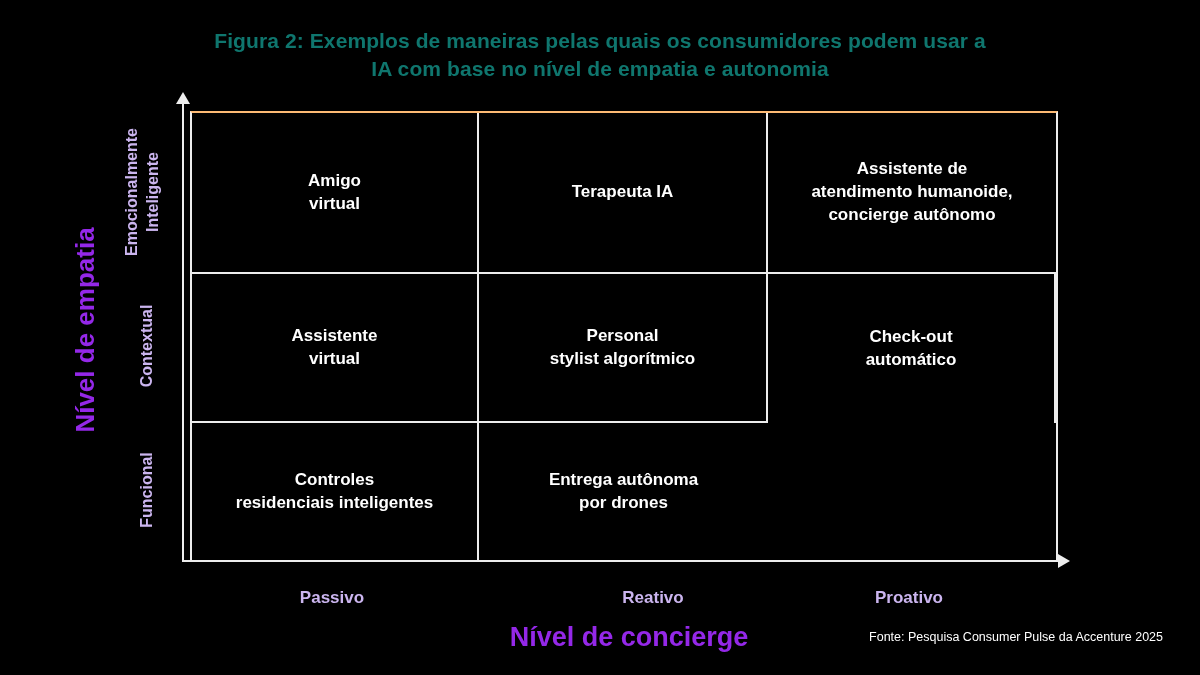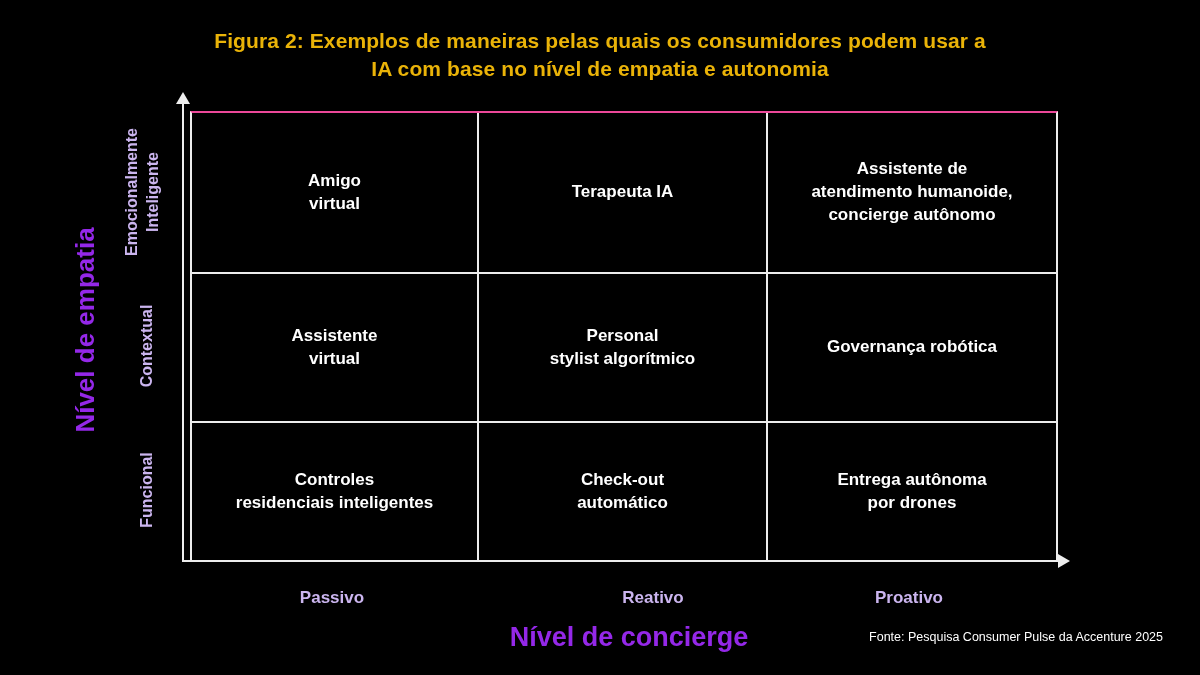--- a/index.html
+++ b/index.html
@@ -10,21 +10,21 @@
     background: #000000;
     overflow: hidden;
     font-family: "Liberation Sans", "DejaVu Sans", sans-serif;
   }
   .title {
     position: absolute;
     top: 27px;
     left: 0;
     width: 100%;
     text-align: center;
-    color: #eab308;
+    color: #0f766e;
     font-size: 21px;
     font-weight: 700;
     line-height: 1.32;
     white-space: pre-line;
     letter-spacing: 0.1px;
   }
   
   .y-axis-line {
     position: absolute;
     left: 182px; top: 103px;
@@ -54,21 +54,21 @@
     border-left: 12px solid #ededed;
   }
   
   .grid {
     position: absolute;
     left: 190px; top: 111px;
     width: 868px; height: 449px;
     display: grid;
     grid-template-columns: 287px 289px 1fr;
     grid-template-rows: 161px 149px 1fr;
-    border-top: 2px solid #ec4899;
+    border-top: 2px solid #fdba74;
     border-left: 2px solid #ededed;
     border-right: 2px solid #ededed;
     box-sizing: border-box;
   }
   .cell {
     display: flex;
     align-items: center;
     justify-content: center;
     text-align: center;
     color: #ffffff;
@@ -158,25 +158,24 @@
     <div class="cell bdr bdb">Amigo
 virtual</div>
     <div class="cell bdr bdb">Terapeuta IA</div>
     <div class="cell bdb">Assistente de
 atendimento humanoide,
 concierge autônomo</div>
     <div class="cell bdr bdb">Assistente
 virtual</div>
     <div class="cell bdr bdb">Personal
 stylist algorítmico</div>
-    <div class="cell bdb">Governança robótica</div>
+    <div class="cell bdr">Check-out
+automático</div>
     <div class="cell bdr">Controles
 residenciais inteligentes</div>
-    <div class="cell bdr">Check-out
-automático</div>
     <div class="cell">Entrega autônoma
 por drones</div>
   </div>
 
   <div class="x-cat x-cat-0">Passivo</div>
   <div class="x-cat x-cat-1">Reativo</div>
   <div class="x-cat x-cat-2">Proativo</div>
   <div class="x-title">Nível de concierge</div>
 
   <div class="source">Fonte: Pesquisa Consumer Pulse da Accenture 2025</div>

